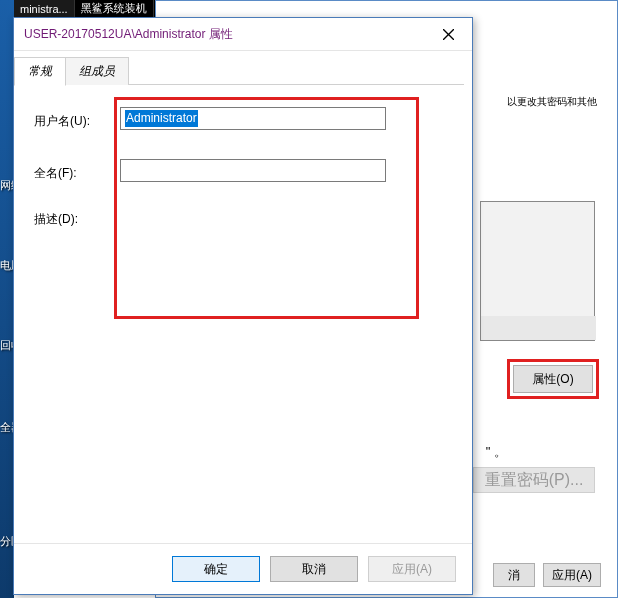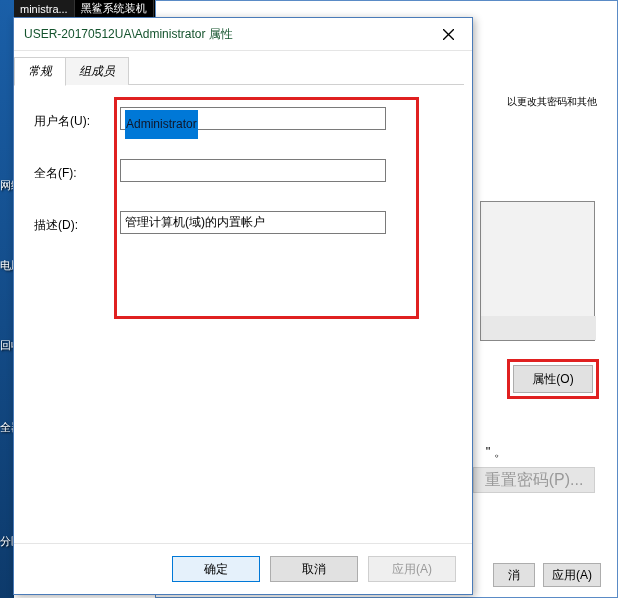--- a/index.html
+++ b/index.html
@@ -125,21 +125,21 @@
     box-shadow: 2px 2px 8px rgba(0,0,0,0.3);
     display: flex;
     flex-direction: column;
   }
   .titlebar {
     height: 33px;
     display: flex;
     align-items: center;
     padding: 0 0 0 10px;
     font-size: 12px;
-    color: #14532d;
+    color: #701a75;
     background: #fff;
     border-bottom: 1px solid #e5e5e5;
   }
   .titlebar .title { flex: 1; }
   .close-btn {
     width: 44px; height: 28px;
     display: flex;
     align-items: center;
     justify-content: center;
     margin-right: 2px;
@@ -206,22 +206,22 @@
     padding: 2px 4px;
     font-size: 12px;
     font-family: inherit;
     outline: none;
   }
   .form-input.sel {
     background: #fff;
   }
   .selected-text {
     background: #0078d7;
-    color: #0f172a;
-    padding: 6px 1px;
+    color: #ffffff;
+    padding: 0 1px;
     display: inline-block;
     line-height: 17px;
   }
 
   .dialog-buttons {
     display: flex;
     justify-content: flex-end;
     gap: 10px;
     padding: 12px 16px;
     border-top: 1px solid #e5e5e5;
@@ -301,21 +301,20 @@
       </div>
     </div>
 
     <div class="form-row">
       <div class="form-label">全名(F):</div>
       <input class="form-input" value="" style="">
     </div>
 
     <div class="form-row">
       <div class="form-label">描述(D):</div>
-      <input class="form-input" value="管理计算机(域)的内置帐户" style="">
     </div>
   </div>
 
   <div class="dialog-buttons">
     <button class="default">确定</button>
     <button>取消</button>
     <button class="disabled">应用(A)</button>
   </div>
 </div>
 

